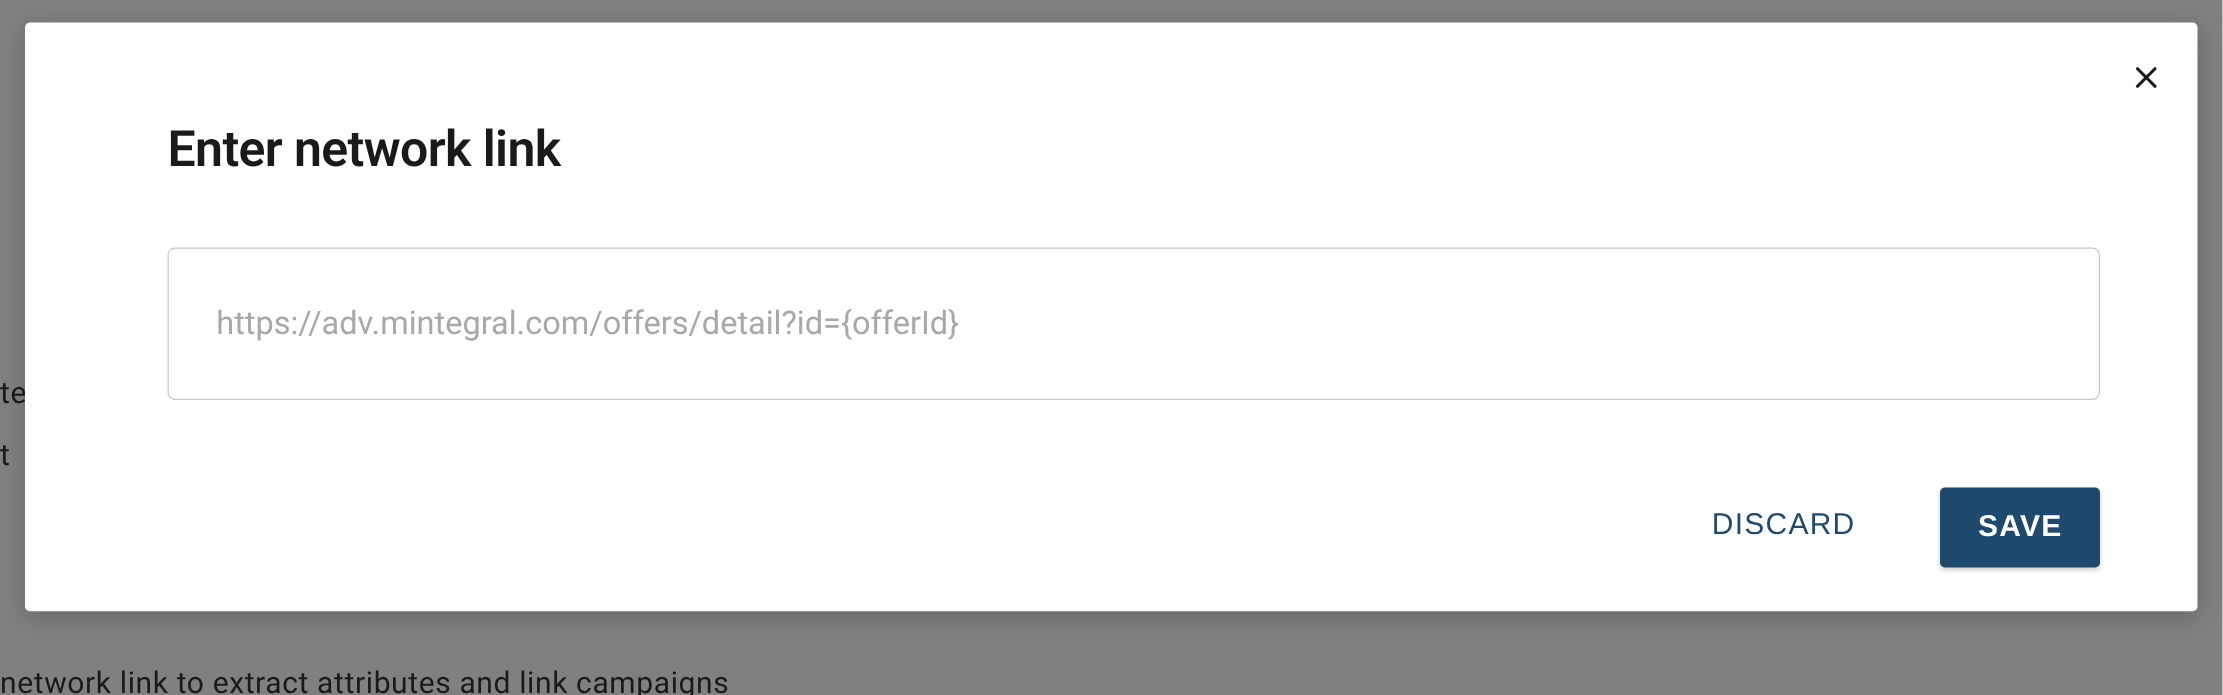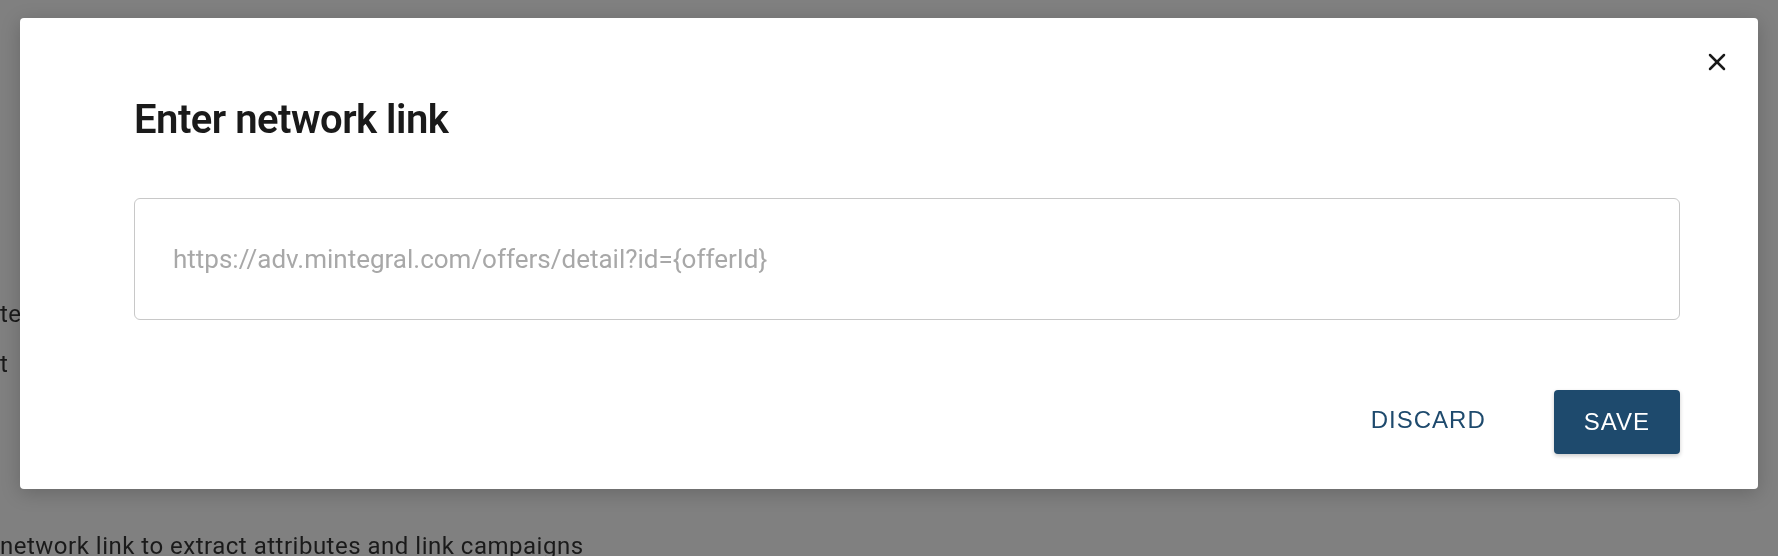--- a/index.html
+++ b/index.html
@@ -101,21 +101,21 @@
       letter-spacing: 1px;
       cursor: pointer;
       padding: 16px 8px;
     }
     
     .btn-save {
       background: #1e4a6d;
       border: none;
       color: #ffffff;
       font-size: 24px;
-      font-weight: 400;
+      font-weight: 700;
       letter-spacing: 1px;
       cursor: pointer;
       padding: 18px 30px;
       border-radius: 4px;
       box-shadow: 0 2px 4px rgba(0,0,0,0.2);
     }
   </style>
 </head>
 <body>
 

